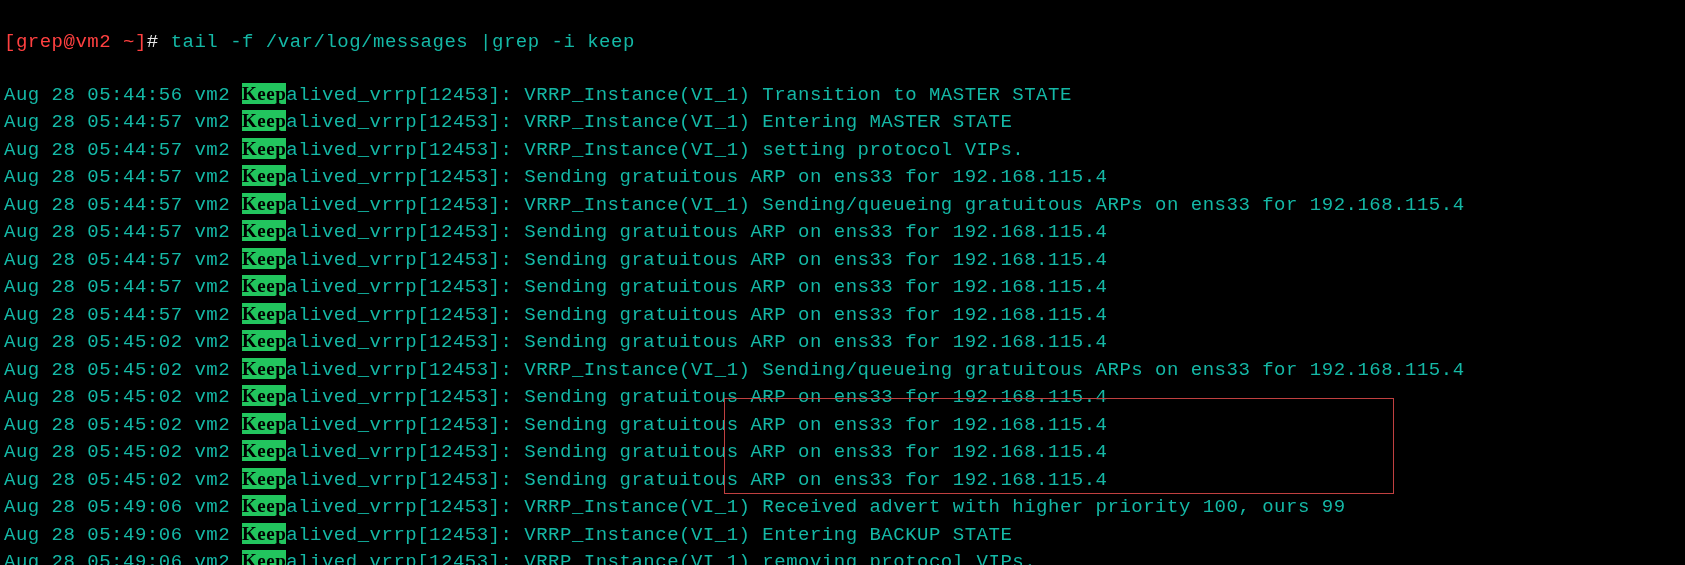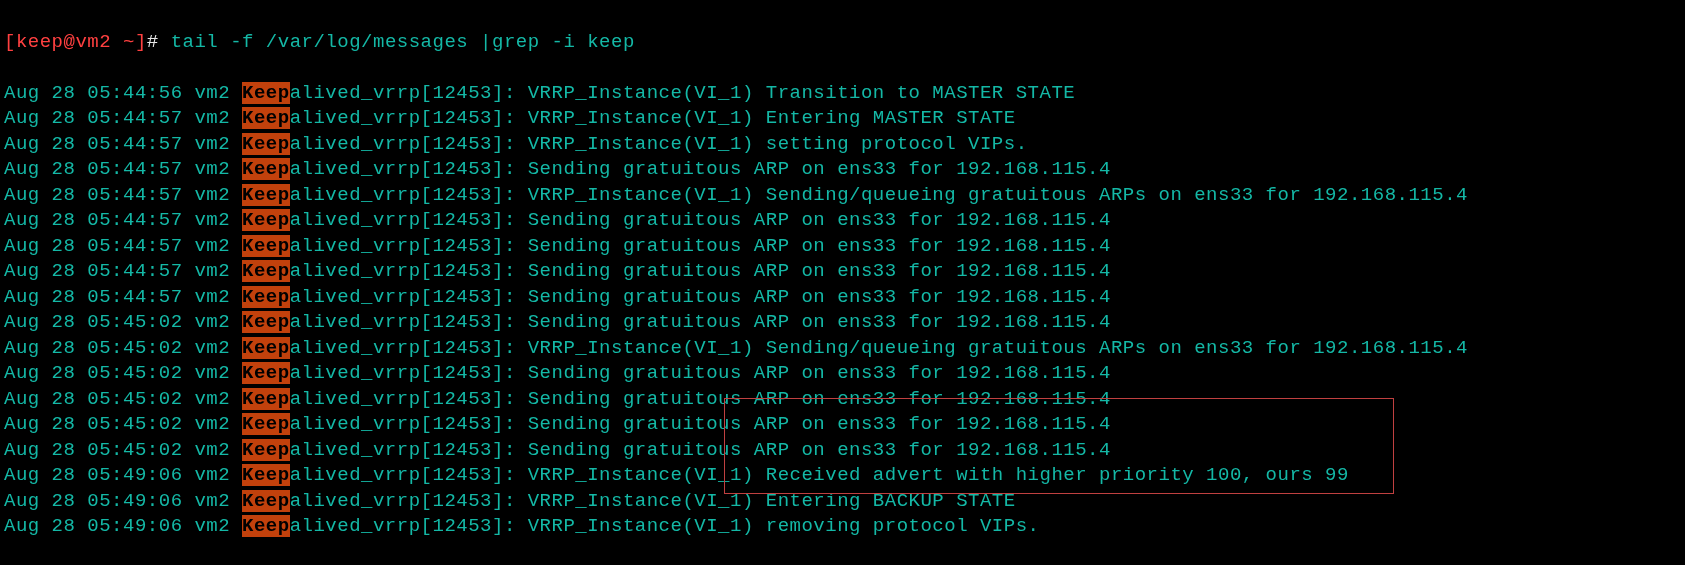--- a/index.html
+++ b/index.html
@@ -15,30 +15,31 @@
     font-size: 19px;
     line-height: 25.5px;
     white-space: pre;
     padding: 4px 4px;
     position: relative;
     letter-spacing: 0.5px;
   }
   .green { color: #14b8a6; }
   .white { color: #e8e8e8; }
   .hl {
-    background: #c2410c;
+    background: #22c55e;
     color: #000000;
+    font-family: Liberation Serif, serif;
   }
   .prompt-user { color: #ff4040; }
   .redbox {
     position: absolute;
     border: 1px solid #c04040;
     pointer-events: none;
   }
 </style>
 </head>
 <body>
 
 <div class="terminal">
-<div><span class="prompt-user">[</span><span class="prompt-user">keep@vm2 </span><span class="prompt-user">~</span><span class="prompt-user">]</span><span class="white"># </span><span class="green">tail -f /var/log/messages |grep -i keep</span></div>
+<div><span class="prompt-user">[</span><span class="prompt-user">grep@vm2 </span><span class="prompt-user">~</span><span class="prompt-user">]</span><span class="white"># </span><span class="green">tail -f /var/log/messages |grep -i keep</span></div>
 <div id="log-lines"><div><span class="green">Aug 28 05:44:56 vm2 </span><span class="hl" style="font-weight: bold;">Keep</span><span class="green">alived_vrrp[12453]: VRRP_Instance(VI_1) Transition to MASTER STATE</span></div><div><span class="green">Aug 28 05:44:57 vm2 </span><span class="hl" style="font-weight: bold;">Keep</span><span class="green">alived_vrrp[12453]: VRRP_Instance(VI_1) Entering MASTER STATE</span></div><div><span class="green">Aug 28 05:44:57 vm2 </span><span class="hl" style="font-weight: bold;">Keep</span><span class="green">alived_vrrp[12453]: VRRP_Instance(VI_1) setting protocol VIPs.</span></div><div><span class="green">Aug 28 05:44:57 vm2 </span><span class="hl" style="font-weight: bold;">Keep</span><span class="green">alived_vrrp[12453]: Sending gratuitous ARP on ens33 for 192.168.115.4</span></div><div><span class="green">Aug 28 05:44:57 vm2 </span><span class="hl" style="font-weight: bold;">Keep</span><span class="green">alived_vrrp[12453]: VRRP_Instance(VI_1) Sending/queueing gratuitous ARPs on ens33 for 192.168.115.4</span></div><div><span class="green">Aug 28 05:44:57 vm2 </span><span class="hl" style="font-weight: bold;">Keep</span><span class="green">alived_vrrp[12453]: Sending gratuitous ARP on ens33 for 192.168.115.4</span></div><div><span class="green">Aug 28 05:44:57 vm2 </span><span class="hl" style="font-weight: bold;">Keep</span><span class="green">alived_vrrp[12453]: Sending gratuitous ARP on ens33 for 192.168.115.4</span></div><div><span class="green">Aug 28 05:44:57 vm2 </span><span class="hl" style="font-weight: bold;">Keep</span><span class="green">alived_vrrp[12453]: Sending gratuitous ARP on ens33 for 192.168.115.4</span></div><div><span class="green">Aug 28 05:44:57 vm2 </span><span class="hl" style="font-weight: bold;">Keep</span><span class="green">alived_vrrp[12453]: Sending gratuitous ARP on ens33 for 192.168.115.4</span></div><div><span class="green">Aug 28 05:45:02 vm2 </span><span class="hl" style="font-weight: bold;">Keep</span><span class="green">alived_vrrp[12453]: Sending gratuitous ARP on ens33 for 192.168.115.4</span></div><div><span class="green">Aug 28 05:45:02 vm2 </span><span class="hl" style="font-weight: bold;">Keep</span><span class="green">alived_vrrp[12453]: VRRP_Instance(VI_1) Sending/queueing gratuitous ARPs on ens33 for 192.168.115.4</span></div><div><span class="green">Aug 28 05:45:02 vm2 </span><span class="hl" style="font-weight: bold;">Keep</span><span class="green">alived_vrrp[12453]: Sending gratuitous ARP on ens33 for 192.168.115.4</span></div><div><span class="green">Aug 28 05:45:02 vm2 </span><span class="hl" style="font-weight: bold;">Keep</span><span class="green">alived_vrrp[12453]: Sending gratuitous ARP on ens33 for 192.168.115.4</span></div><div><span class="green">Aug 28 05:45:02 vm2 </span><span class="hl" style="font-weight: bold;">Keep</span><span class="green">alived_vrrp[12453]: Sending gratuitous ARP on ens33 for 192.168.115.4</span></div><div><span class="green">Aug 28 05:45:02 vm2 </span><span class="hl" style="font-weight: bold;">Keep</span><span class="green">alived_vrrp[12453]: Sending gratuitous ARP on ens33 for 192.168.115.4</span></div><div><span class="green">Aug 28 05:49:06 vm2 </span><span class="hl" style="font-weight: bold;">Keep</span><span class="green">alived_vrrp[12453]: VRRP_Instance(VI_1) Received advert with higher priority 100, ours 99</span></div><div><span class="green">Aug 28 05:49:06 vm2 </span><span class="hl" style="font-weight: bold;">Keep</span><span class="green">alived_vrrp[12453]: VRRP_Instance(VI_1) Entering BACKUP STATE</span></div><div><span class="green">Aug 28 05:49:06 vm2 </span><span class="hl" style="font-weight: bold;">Keep</span><span class="green">alived_vrrp[12453]: VRRP_Instance(VI_1) removing protocol VIPs.</span></div></div>
 <div class="redbox" style="left: 724px; top: 398px; width: 668px; height: 94px;"></div>
 </div>
 
 </body></html>

